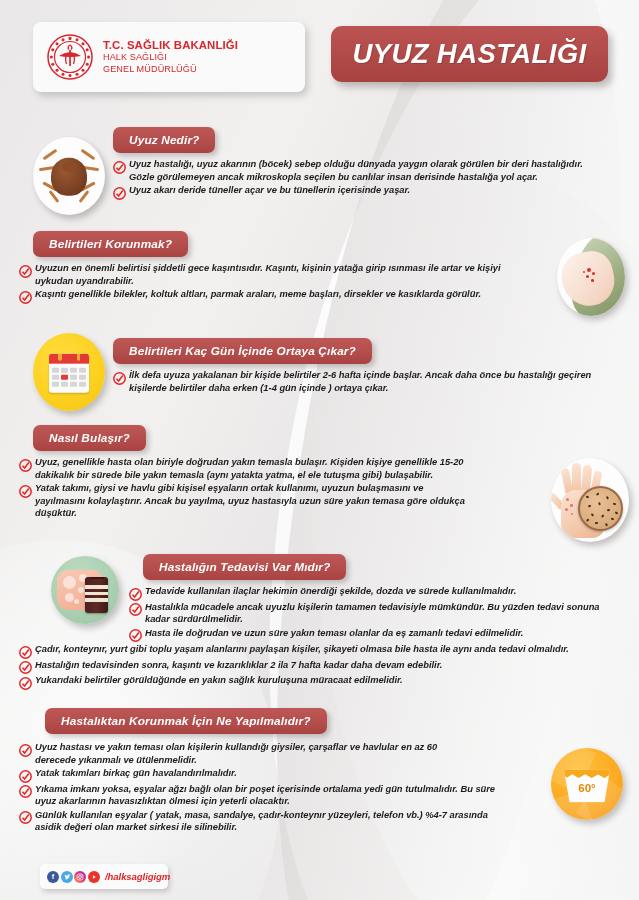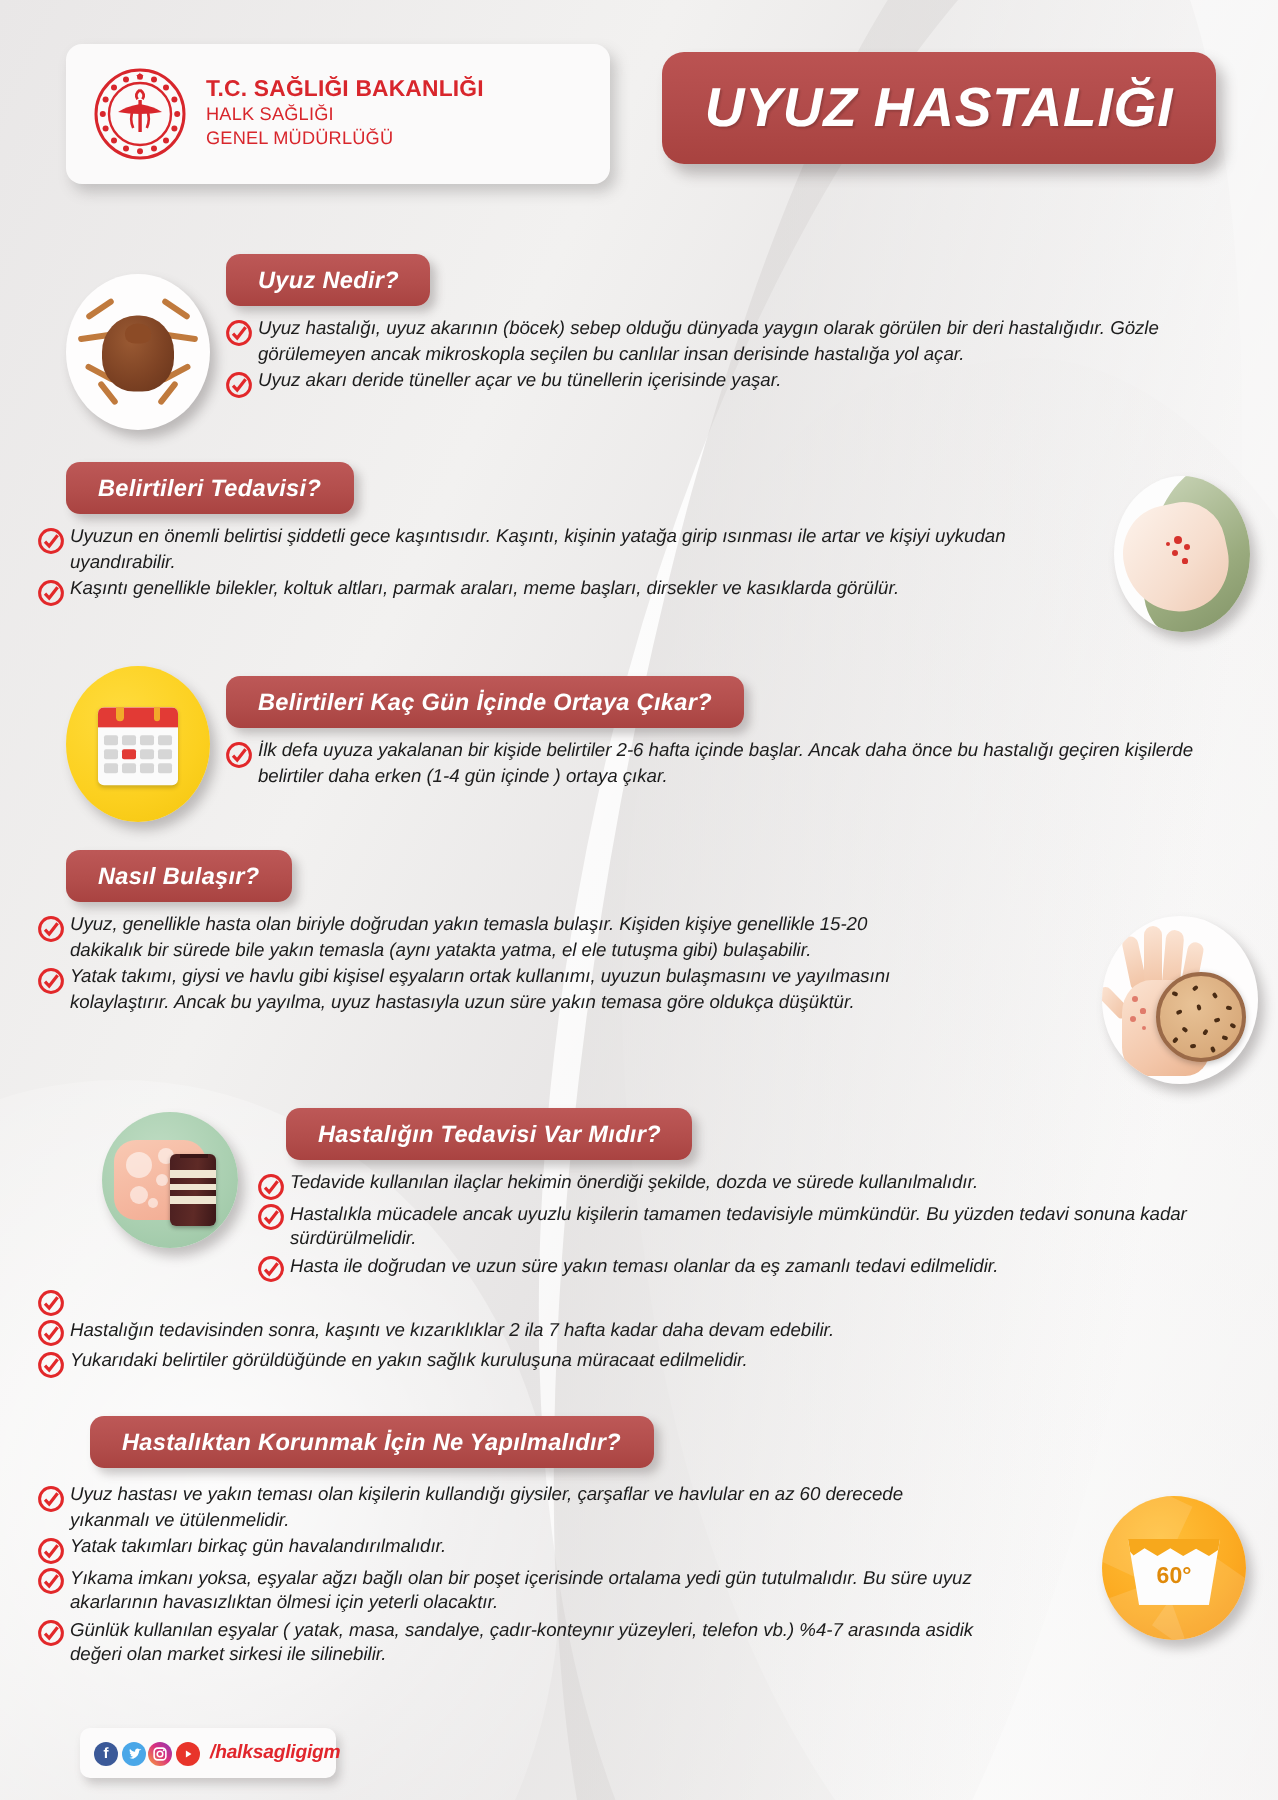--- a/index.html
+++ b/index.html
@@ -73,21 +73,21 @@
   .pill span {
     color: #fff; font-size: 11.8px; font-weight: bold; font-style: italic;
     white-space: nowrap; letter-spacing: .15px;
   }
 
   
   .bullets { position: absolute; }
   .bullet { display: flex; margin-bottom: 1px; }
   .bullet .chk { flex: 0 0 13px; width: 13px; height: 13px; margin-top: 1.5px; margin-right: 3px; }
   .bullet p {
-    font-size: 9.35px; font-weight: normal; font-style: italic;
+    font-size: 9.35px; font-weight: bold; font-style: italic;
     color: #1c1c1c; line-height: 1.345; letter-spacing: -.02px;
   }
 
   
   .circ { position: absolute; border-radius: 50%; overflow: hidden;
           box-shadow: 3px 4px 6px rgba(85,80,80,.33); }
 
   .circ-white { background: #fefdfd; }
 
   
@@ -214,21 +214,21 @@
             <circle cx="11" cy="10.8" r="1.5"></circle>
               <circle cx="17" cy="6.8" r="1.5"></circle>
           </g>
           <path d="M24 12 q-3 2 -1.2 4.6 M24 12 q3 2 1.2 4.6" stroke="#d8262c" stroke-width="1.4" fill="none"></path>
           <rect x="23.2" y="17" width="1.7" height="16" fill="#d8262c"></rect>
           <path d="M24 19 q-7 1.2 -11 4 q5 1 11 1 q6 0 11 -1 q-4 -2.8 -11 -4 z" fill="#d8262c"></path>
           <path d="M20.6 21.5 q-2 5 0 9.5 M27.4 21.5 q2 5 0 9.5" stroke="#d8262c" stroke-width="1.3" fill="none"></path>
         </svg>
       </div>
       <div class="logo-text">
-        <div class="logo-l1">T.C. SAĞLIĞI BAKANLIĞI</div>
+        <div class="logo-l1">T.C. SAĞLIK BAKANLIĞI</div>
         <div class="logo-l2">HALK SAĞLIĞI</div>
         <div class="logo-l3">GENEL MÜDÜRLÜĞÜ</div>
       </div>
     </div>
 
     <div class="title-badge">
       <span>UYUZ HASTALIĞI</span>
     </div>
   </div>
 
@@ -275,21 +275,21 @@
     <div class="arm-sleeve"></div>
     <div class="arm-skin"></div>
     <div class="arm-rash" style="left:30px; top:30px; width:4px; height:4px;"></div>
     <div class="arm-rash" style="left:35px; top:34px; width:3px; height:3px;"></div>
     <div class="arm-rash" style="left:29px; top:37px; width:3.4px; height:3.4px;"></div>
     <div class="arm-rash" style="left:34px; top:41px; width:2.6px; height:2.6px;"></div>
     <div class="arm-rash" style="left:26px; top:33px; width:2.4px; height:2.4px;"></div>
   </div>
 
   <div class="pill" style="left:33px; top:231px;">
-    <span>Belirtileri Tedavisi?</span>
+    <span>Belirtileri Korunmak?</span>
   </div>
 
   <div class="bullets" style="left:19px; top:262px; width:490px;">
     <div class="bullet">
       <span class="chk">
         <svg width="13" height="13" viewBox="0 0 13 13">
             <circle cx="6.5" cy="6.5" r="5.7" fill="none" stroke="#e2282a" stroke-width="1.5"></circle>
             <path d="M3.5 6.8 L5.6 9 L9.8 3.6" fill="none" stroke="#e2282a" stroke-width="1.6"></path>
           </svg>
       </span>
@@ -450,20 +450,21 @@
   </div>
 
   <div class="bullets" style="left:19px; top:643px; width:600px;">
     <div class="bullet">
       <span class="chk">
         <svg width="13" height="13" viewBox="0 0 13 13">
             <circle cx="6.5" cy="6.5" r="5.7" fill="none" stroke="#e2282a" stroke-width="1.5"></circle>
             <path d="M3.5 6.8 L5.6 9 L9.8 3.6" fill="none" stroke="#e2282a" stroke-width="1.6"></path>
           </svg>
       </span>
+      <p>Çadır, konteynır, yurt gibi toplu yaşam alanlarını paylaşan kişiler, şikayeti olmasa bile hasta ile aynı anda tedavi olmalıdır.</p>
     </div>
     <div class="bullet">
       <span class="chk">
         <svg width="13" height="13" viewBox="0 0 13 13">
             <circle cx="6.5" cy="6.5" r="5.7" fill="none" stroke="#e2282a" stroke-width="1.5"></circle>
             <path d="M3.5 6.8 L5.6 9 L9.8 3.6" fill="none" stroke="#e2282a" stroke-width="1.6"></path>
           </svg>
       </span>
       <p>Hastalığın tedavisinden sonra, kaşıntı ve kızarıklıklar 2 ila 7 hafta kadar daha devam edebilir.</p>
     </div>

